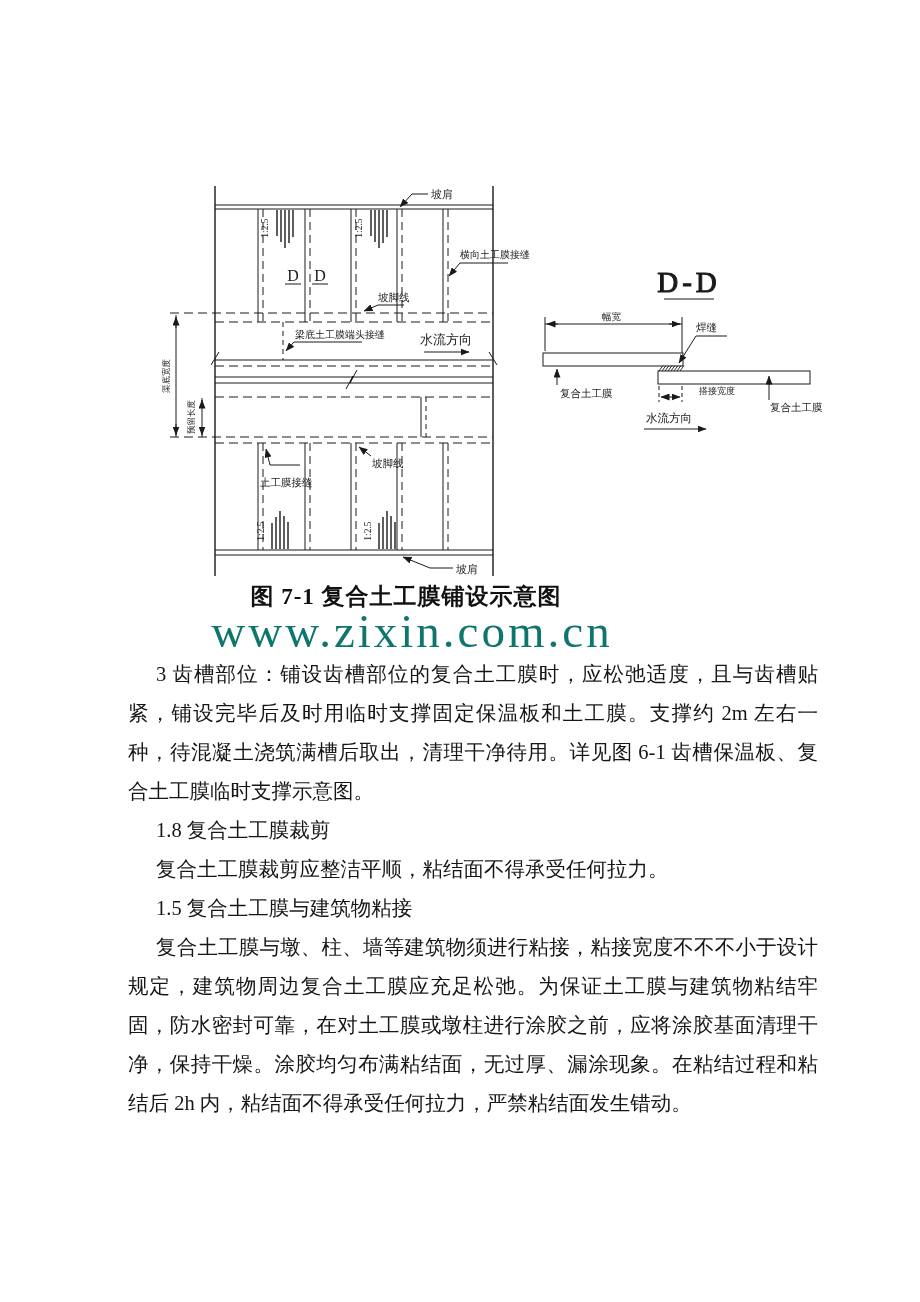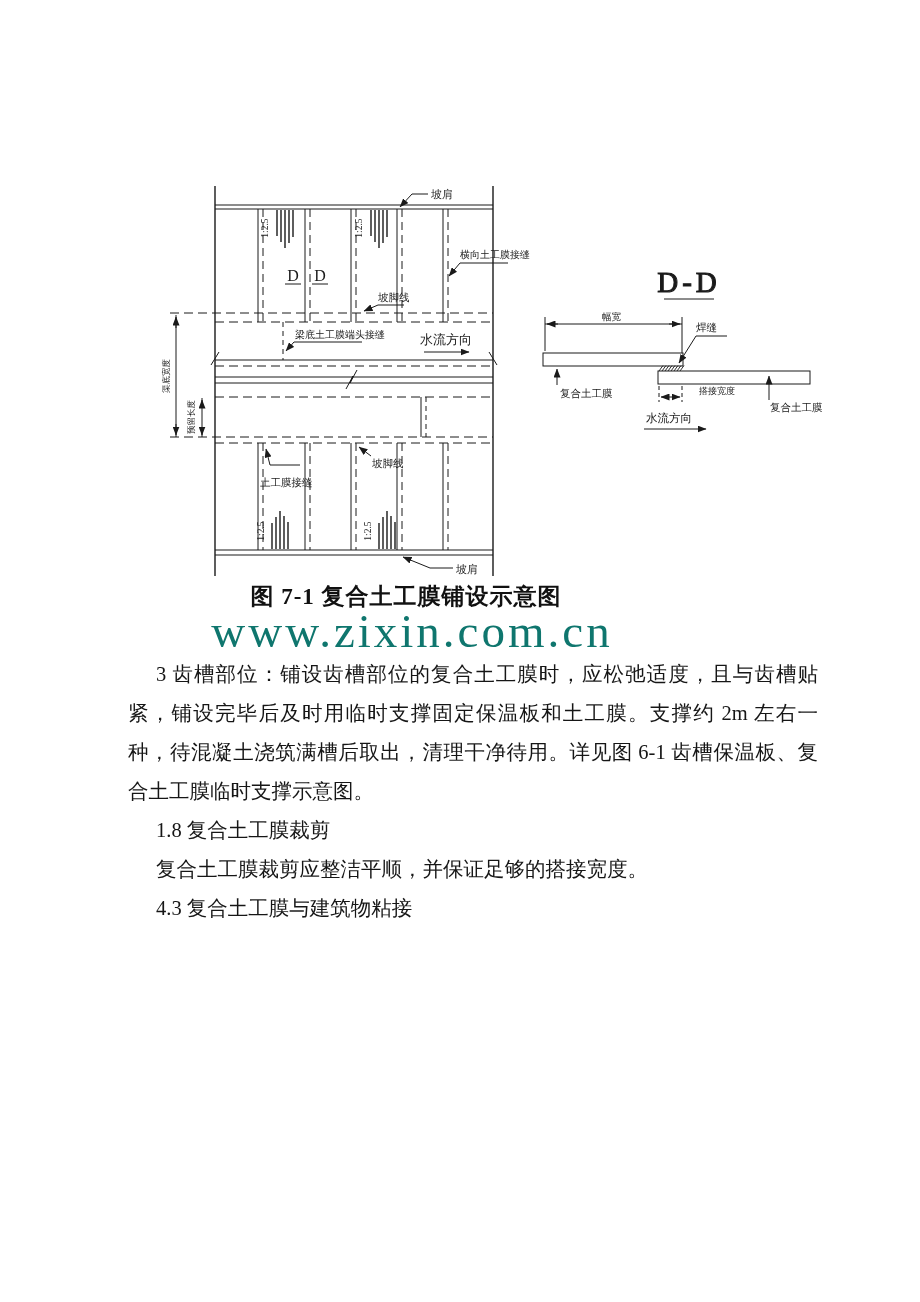--- a/index.html
+++ b/index.html
@@ -163,17 +163,18 @@
     </g>
   </svg>
 
   <div class="caption">图 7-1 复合土工膜铺设示意图</div>
 
   <div class="watermark">www.zixin.com.cn</div>
 
   <div class="bodytext">
     <p>3 齿槽部位：铺设齿槽部位的复合土工膜时，应松弛适度，且与齿槽贴紧，铺设完毕后及时用临时支撑固定保温板和土工膜。支撑约 2m 左右一种，待混凝土浇筑满槽后取出，清理干净待用。详见图 6-1 齿槽保温板、复合土工膜临时支撑示意图。</p>
     <p>1.8 复合土工膜裁剪</p>
-    <p>复合土工膜裁剪应整洁平顺，并保证足够的搭接宽度。</p>
-    <p>4.3 复合土工膜与建筑物粘接</p>
+    <p>复合土工膜裁剪应整洁平顺，粘结面不得承受任何拉力。</p>
+    <p>1.5 复合土工膜与建筑物粘接</p>
+    <p>复合土工膜与墩、柱、墙等建筑物须进行粘接，粘接宽度不不不小于设计规定，建筑物周边复合土工膜应充足松弛。为保证土工膜与建筑物粘结牢固，防水密封可靠，在对土工膜或墩柱进行涂胶之前，应将涂胶基面清理干净，保持干燥。涂胶均匀布满粘结面，无过厚、漏涂现象。在粘结过程和粘结后 2h 内，粘结面不得承受任何拉力，严禁粘结面发生错动。</p>
   </div>
 
 </div>
 
 </body></html>

